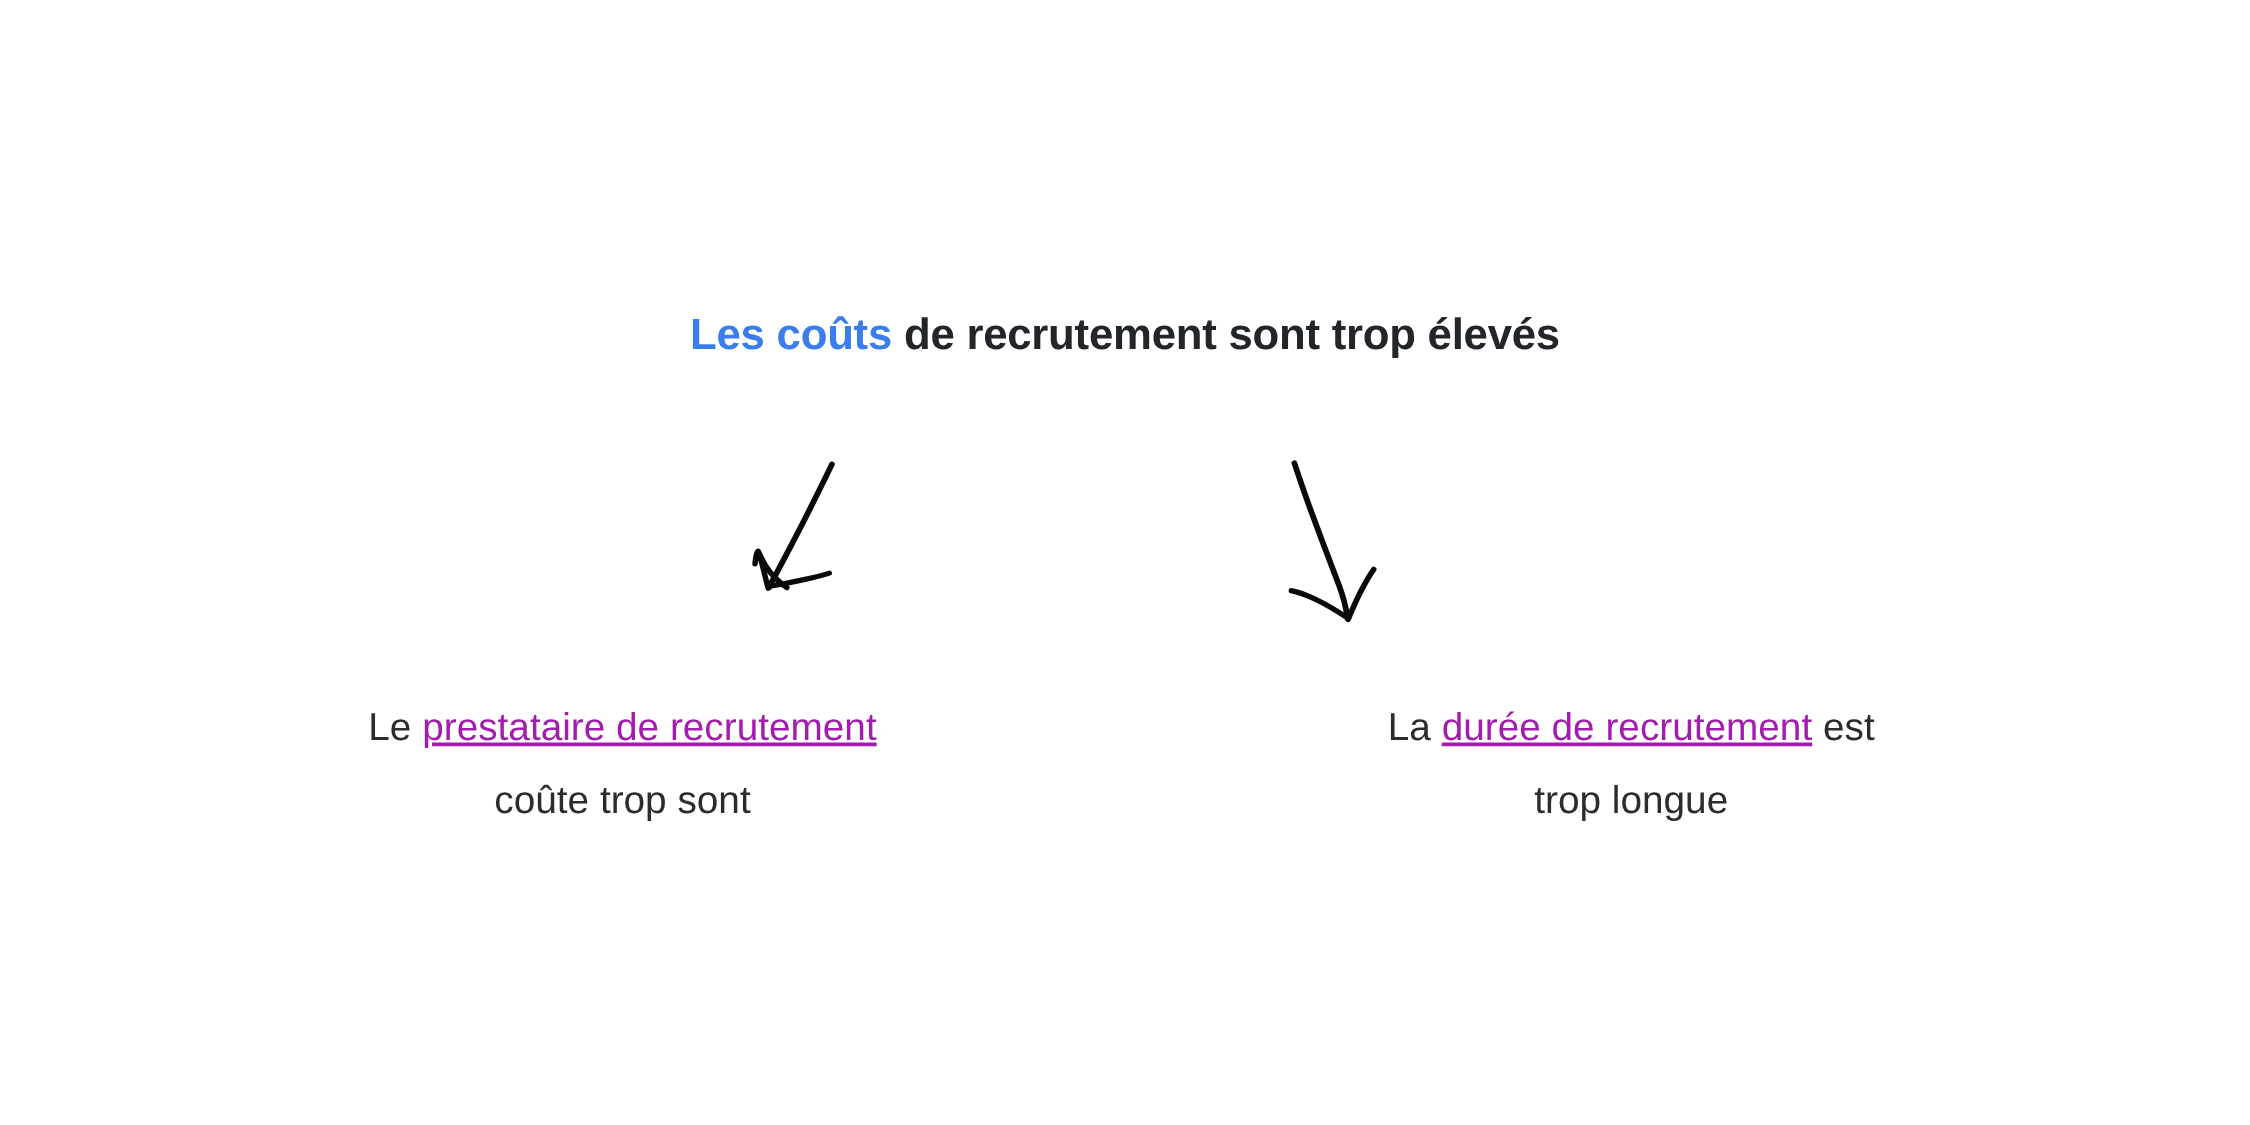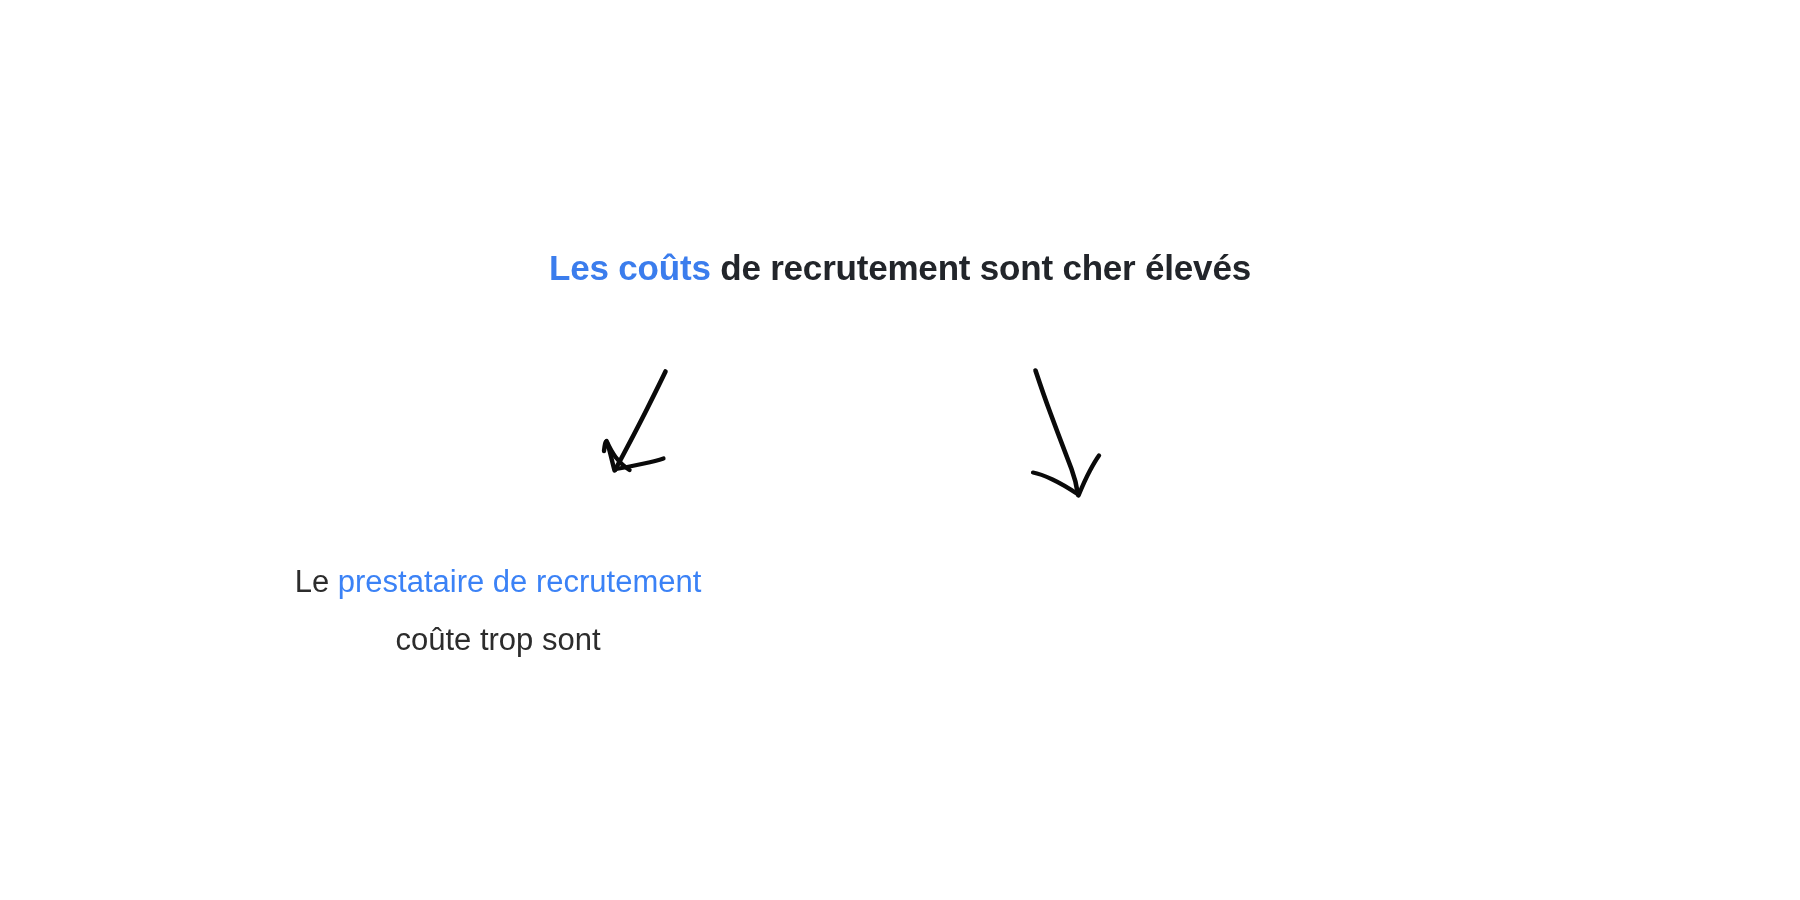--- a/index.html
+++ b/index.html
@@ -51,21 +51,22 @@
   
   .branch {
     position: absolute;
     text-align: center;
     font-size: 31px;
     font-weight: normal;
     line-height: 58px;
     color: #2C2C2C;
   }
   .branch .br-accent {
-    color: #3b82f6;
+    color: #a21caf;
+    text-decoration: underline;
   }
   .branch-left {
     left: 218px;
     top: 553px;
     width: 560px;
   }
   .branch-right {
     left: 1025px;
     top: 553px;
     width: 560px;
@@ -74,21 +75,21 @@
     display: block;
     white-space: nowrap;
   }
 </style>
 </head>
 <body>
 
 <div class="canvas">
 
   <div class="headline">
-    <span class="hl-accent">Les coûts</span><span> de recrutement sont cher élevés</span>
+    <span class="hl-accent">Les coûts</span><span> de recrutement sont trop élevés</span>
   </div>
 
   <svg class="arrow-layer" viewBox="0 0 1800 900">
 
     <g>
       <path d="M 665.5 371.5
                C 661 381 654 395 647.5 408
                C 640 423 630 442 621.5 458
                C 618.5 463.5 616.5 467 615.5 469.5" fill="none" stroke="#0A0A0A" stroke-width="4.6" stroke-linecap="round" stroke-linejoin="round"></path>
       <path d="M 614.5 470.5
@@ -114,14 +115,18 @@
                C 1070 489 1061 483.5 1052.5 479.5
                C 1045 476 1038.5 473.5 1033 472.5" fill="none" stroke="#0A0A0A" stroke-width="4.2" stroke-linecap="round" stroke-linejoin="round"></path>
     </g>
   </svg>
 
   <div class="branch branch-left">
     <span class="branch-line"><span>Le </span><span class="br-accent">prestataire de recrutement</span><span></span></span>
     <span class="branch-line">coûte trop sont</span>
   </div>
 
+  <div class="branch branch-right">
+    <span class="branch-line"><span>La </span><span class="br-accent">durée de recrutement</span><span> est</span></span>
+    <span class="branch-line">trop longue</span>
+  </div>
 
 </div>
 
 </body></html>

